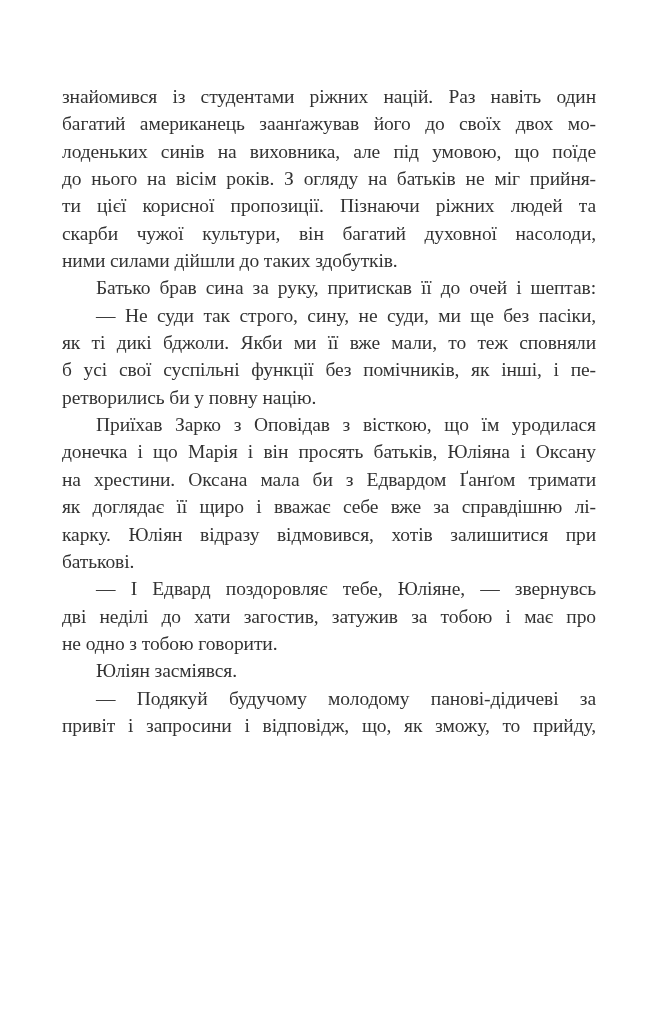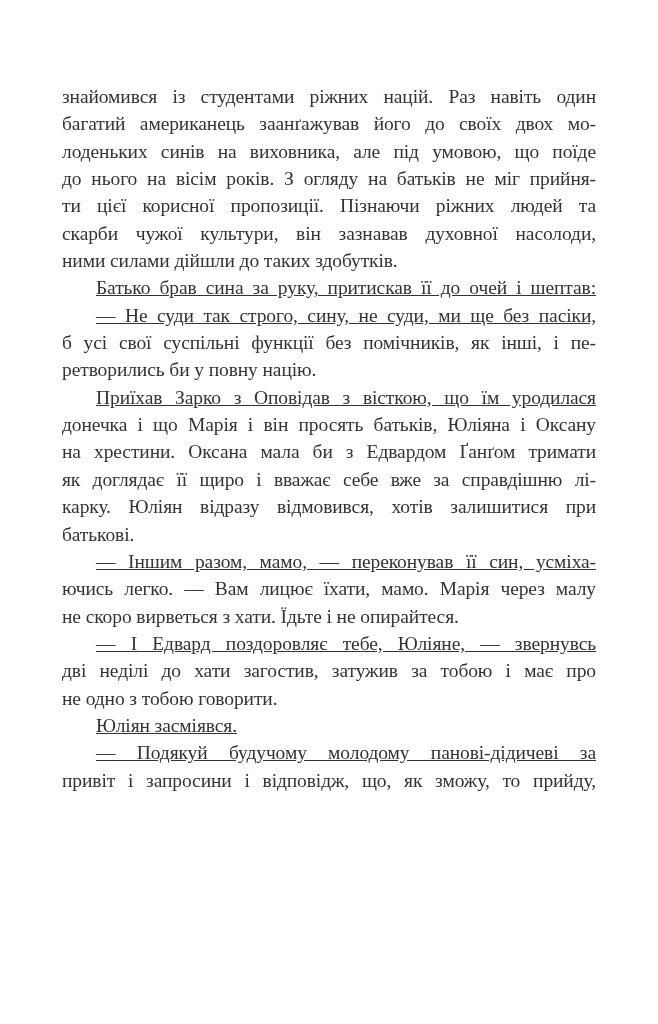--- a/index.html
+++ b/index.html
@@ -30,21 +30,20 @@
     text-align: justify;
     text-align-last: justify;
     white-space: normal;
   }
   .line.last {
     text-align: center;
     text-align-last: left;
   }
   .line.indent {
     text-indent: 34px;
-    text-decoration: underline;
   }
   .folio {
     position: absolute;
     top: 903px;
     left: 62px;
     width: 534px;
     text-align: center;
     font-size: 19px;
     line-height: 27px;
     color: #333333;
@@ -55,48 +54,44 @@
 
 <div class="page">
   <div class="text-block">
 
     <div class="para">
       <div class="line">знайомився із студентами ріжних націй. Раз навіть один</div>
       <div class="line">багатий американець заанґажував його до своїх двох мо-</div>
       <div class="line">лоденьких синів на виховника, але під умовою, що поїде</div>
       <div class="line">до нього на вісім років. З огляду на батьків не міг прийня-</div>
       <div class="line">ти цієї корисної пропозиції. Пізнаючи ріжних людей та</div>
-      <div class="line">скарби чужої культури, він зазнавав духовної насолоди,</div>
+      <div class="line">скарби чужої культури, він багатий духовної насолоди,</div>
       <div class="line last">ними силами дійшли до таких здобутків.</div>
     </div>
 
     <div class="para">
       <div class="line indent">Батько брав сина за руку, притискав її до очей і шептав:</div>
     </div>
 
     <div class="para">
       <div class="line indent">— Не суди так строго, сину, не суди, ми ще без пасіки,</div>
+      <div class="line">як ті дикі бджоли. Якби ми її вже мали, то теж сповняли</div>
       <div class="line">б усі свої суспільні функції без помічників, як інші, і пе-</div>
       <div class="line last">ретворились би у повну націю.</div>
     </div>
 
     <div class="para">
       <div class="line indent">Приїхав Зарко з Оповідав з вісткою, що їм уродилася</div>
       <div class="line">донечка і що Марія і він просять батьків, Юліяна і Оксану</div>
       <div class="line">на хрестини. Оксана мала би з Едвардом Ґанґом тримати</div>
       <div class="line">як доглядає її щиро і вважає себе вже за справдішню лі-</div>
       <div class="line">карку. Юліян відразу відмовився, хотів залишитися при</div>
       <div class="line last">батькові.</div>
     </div>
 
-    <div class="para">
-      <div class="line indent">— Іншим разом, мамо, — переконував її син, усміха-</div>
-      <div class="line">ючись легко. — Вам лицює їхати, мамо. Марія через малу</div>
-      <div class="line last">не скоро вирветься з хати. Їдьте і не опирайтеся.</div>
-    </div>
 
     <div class="para">
       <div class="line indent">— І Едвард поздоровляє тебе, Юліяне, — звернувсь</div>
       <div class="line">дві неділі до хати загостив, затужив за тобою і має про</div>
       <div class="line last">не одно з тобою говорити.</div>
     </div>
 
     <div class="para">
       <div class="line last indent">Юліян засміявся.</div>
     </div>

